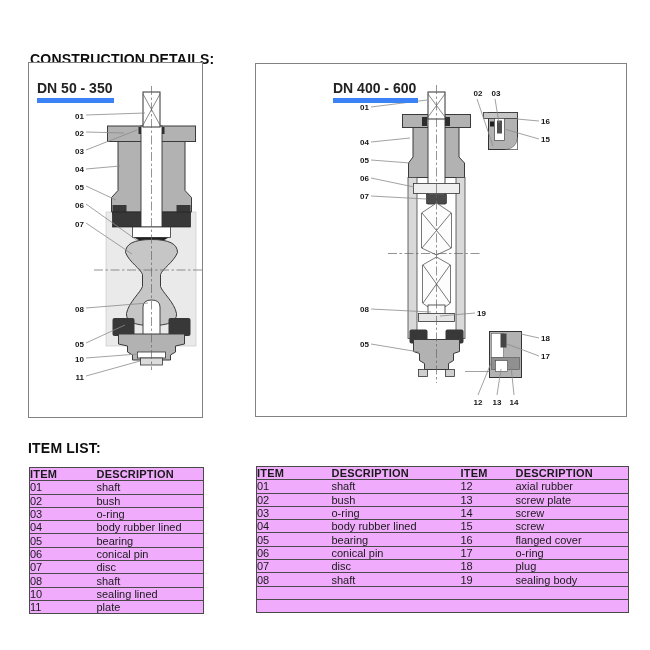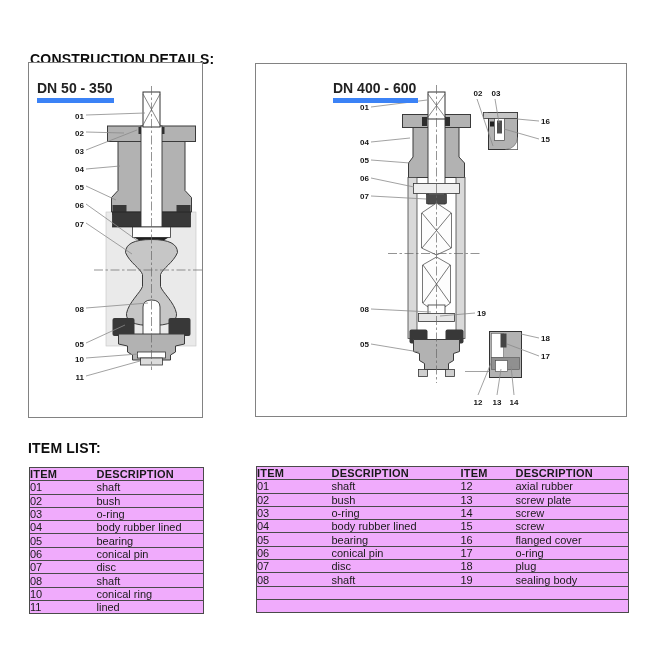--- a/index.html
+++ b/index.html
@@ -312,25 +312,25 @@
   <tr>
         <td class="pad1">07</td>
         <td>disc</td>
       </tr>
   <tr>
         <td class="pad1">08</td>
         <td>shaft</td>
       </tr>
   <tr>
         <td class="pad1">10</td>
-        <td>conical ring</td>
+        <td>sealing lined</td>
       </tr>
   <tr>
         <td class="pad1">11</td>
-        <td>lined</td>
+        <td>plate</td>
       </tr>
 </tbody>
   </table>
 
 <table class="parts-table" style="left:256px;top:466px;width:372px;">
   <colgroup>
       <col style="width:75px">
       <col style="width:129px">
       <col style="width:55px">
       <col style="width:113px">

